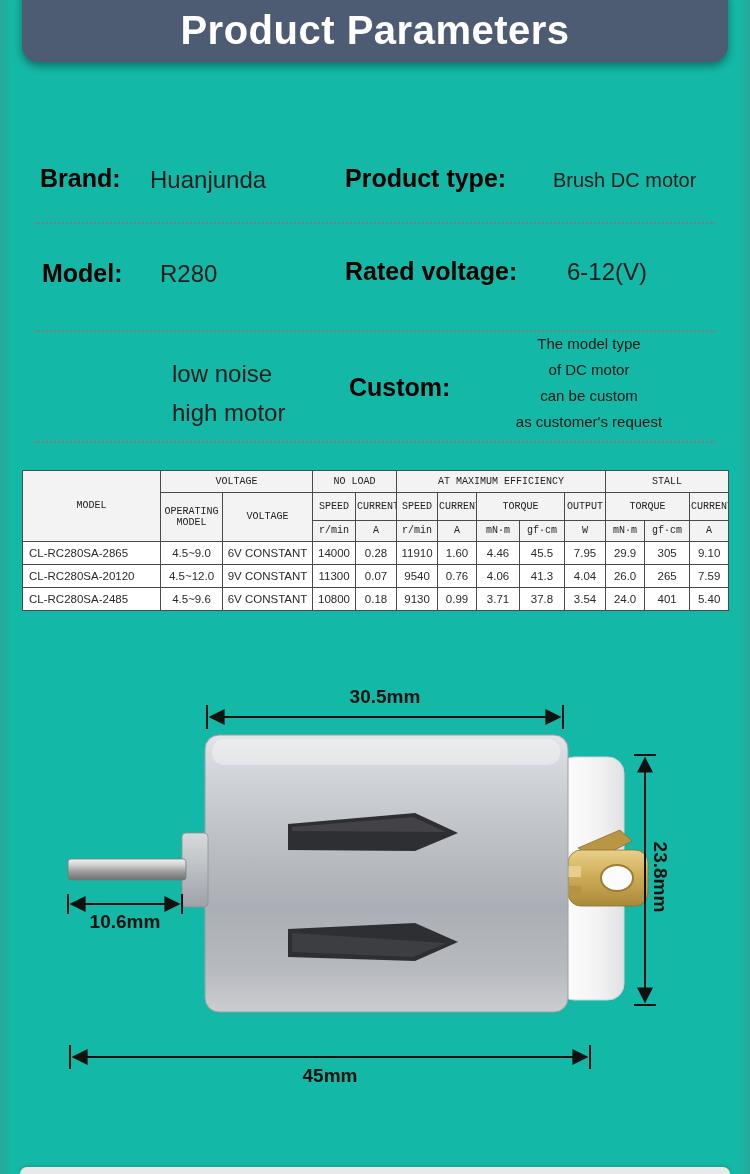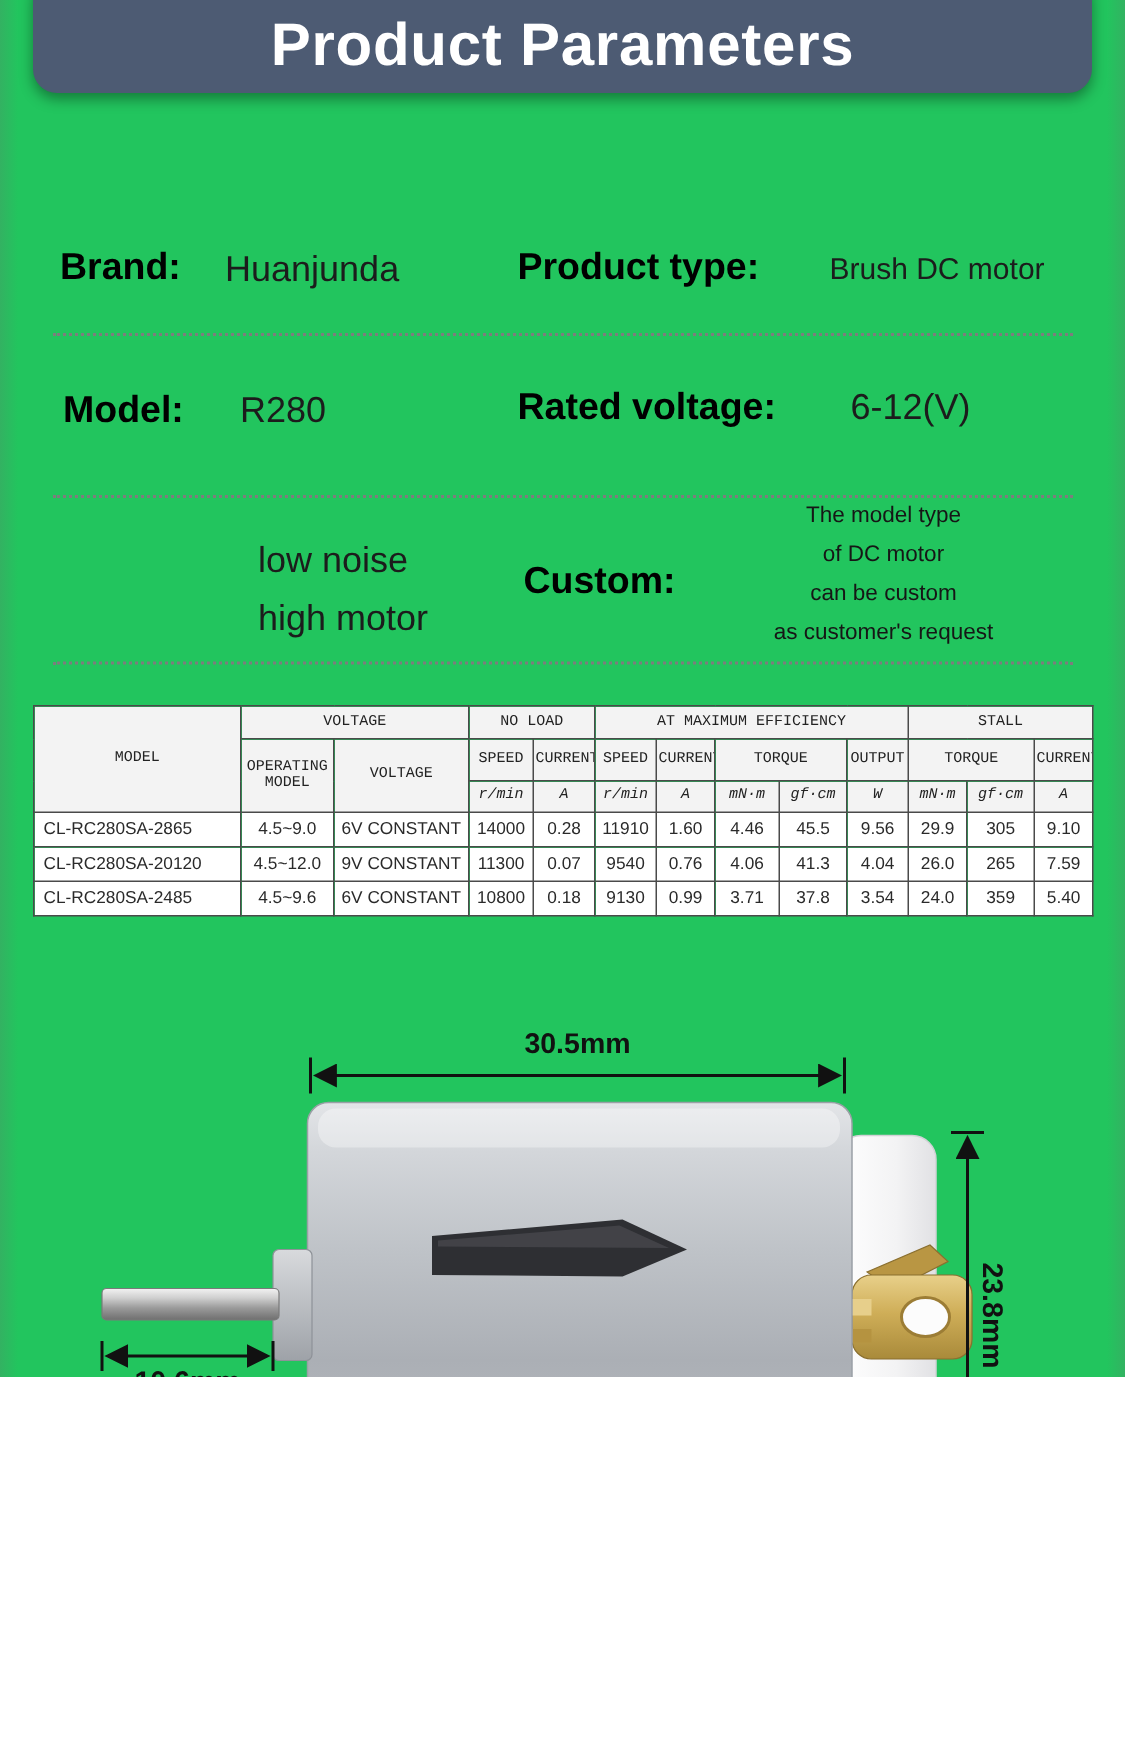--- a/index.html
+++ b/index.html
@@ -1,16 +1,16 @@
 <!DOCTYPE html>
 <html><head>
 <meta charset="utf-8">
 <style>
   html,body{margin:0;padding:0;background:#ffffff;}
-  .page{position:relative;width:750px;height:918px;background:#22c55e;overflow:hidden;
+  .page{position:relative;width:750px;height:1174px;background:#14b8a6;overflow:hidden;
         font-family:"Liberation Sans",sans-serif;color:#1b1b1b;}
   .edge{position:absolute;top:0;bottom:0;width:12px;pointer-events:none;}
   .edge.left{left:0;background:linear-gradient(to right,rgba(110,110,110,.22),rgba(255,255,255,0));}
   .edge.right{right:0;background:linear-gradient(to left,rgba(110,110,110,.22),rgba(255,255,255,0));}
 
   .header-pill{position:absolute;left:22px;top:-18px;width:706px;height:80px;
         background:#4d5b73;border-radius:16px;box-shadow:0 4px 9px rgba(0,0,0,.38);
         display:flex;align-items:center;justify-content:center;}
   .header-pill .title{padding-top:16px;font-size:40px;font-weight:bold;color:#ffffff;letter-spacing:.5px;}
 
@@ -22,21 +22,21 @@
   .two-line{line-height:39px;}
   .custom-block{position:absolute;left:448px;top:331px;width:282px;text-align:center;
         font-size:15px;line-height:26px;color:#161616;}
 
   table.spec{position:absolute;left:22px;top:470px;width:706px;border-collapse:collapse;table-layout:fixed;}
   table.spec td{border:1px solid #4a4a4a;text-align:center;overflow:hidden;padding:0 1px;}
   tr.h td{font-family:"Liberation Mono","DejaVu Sans Mono",monospace;font-size:10px;
         background:#f3f3f3;color:#222;line-height:1.15;white-space:normal;}
   tr.h1 td{height:21px;}
   tr.h2 td{height:27px;}
-  tr.h3 td{height:20px;font-style:italic;}
+  tr.h3 td{height:20px;}
   tr.data td{font-size:11.5px;color:#2a2a2a;height:22px;white-space:nowrap;background:#fff;}
   tr.data td.model{text-align:left;padding-left:6px;}
 
   .diagram{position:absolute;left:30px;top:680px;width:700px;height:420px;}
   .diagram svg{position:absolute;left:0;top:0;}
   .dim-label{position:absolute;font-size:19px;font-weight:bold;color:#111;text-align:center;white-space:nowrap;}
   .dim-label.rot{transform:rotate(90deg);transform-origin:center;}
 
   .next-section-bar{position:absolute;left:20px;top:1167px;width:710px;height:7px;
         background:#e9e9e9;border-radius:12px 12px 0 0;box-shadow:0 -2px 3px rgba(0,0,0,.10);}
@@ -128,21 +128,21 @@
     <tr class="data">
       <td class="model">CL-RC280SA-2865</td>
       <td>4.5~9.0</td>
       <td>6V CONSTANT</td>
       <td>14000</td>
       <td>0.28</td>
       <td>11910</td>
       <td>1.60</td>
       <td>4.46</td>
       <td>45.5</td>
-      <td>9.56</td>
+      <td>7.95</td>
       <td>29.9</td>
       <td>305</td>
       <td>9.10</td>
     </tr>
     <tr class="data">
       <td class="model">CL-RC280SA-20120</td>
       <td>4.5~12.0</td>
       <td>9V CONSTANT</td>
       <td>11300</td>
       <td>0.07</td>
@@ -160,21 +160,21 @@
       <td>4.5~9.6</td>
       <td>6V CONSTANT</td>
       <td>10800</td>
       <td>0.18</td>
       <td>9130</td>
       <td>0.99</td>
       <td>3.71</td>
       <td>37.8</td>
       <td>3.54</td>
       <td>24.0</td>
-      <td>359</td>
+      <td>401</td>
       <td>5.40</td>
     </tr>
   </tbody>
     </table>
 
   <div class="diagram">
     <svg width="700" height="420" viewBox="0 0 700 420">
       <defs>
         <marker id="arr" viewBox="0 0 10 10" refX="8.5" refY="5" markerWidth="8" markerHeight="8" orient="auto-start-reverse">
           <path d="M0,0 L10,5 L0,10 Z" fill="#111"></path>

